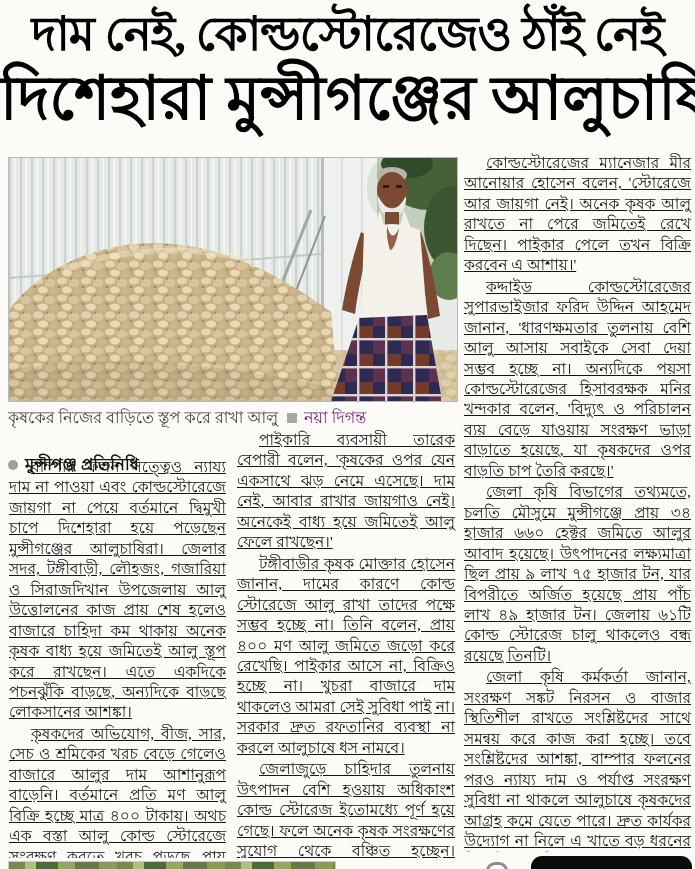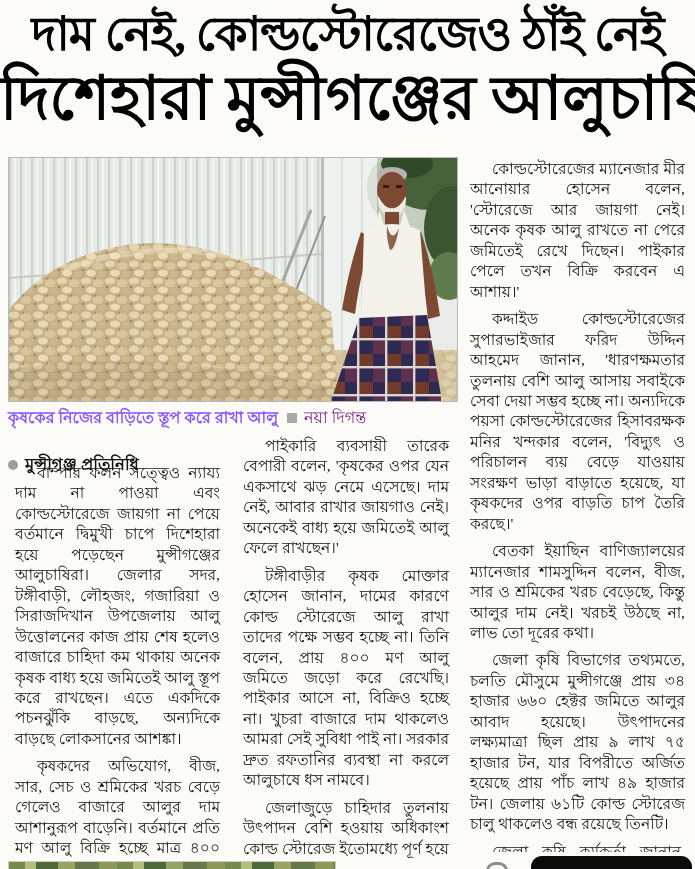--- a/index.html
+++ b/index.html
@@ -11,29 +11,29 @@
   
   .headline{position:absolute;left:0;top:0;width:695px;text-align:center;font-weight:bold;color:#000;}
   .headline .l1{font-size:47px;line-height:68px;letter-spacing:-1px;white-space:nowrap;}
   .headline .l2{font-size:61px;line-height:62px;white-space:nowrap;}
   
   .photo-wrap{position:absolute;left:8px;top:157px;width:448px;height:243px;
     border:1px solid #b5bab6;box-sizing:content-box;background:#e8ebe8;}
   .photo-wrap svg{display:block;width:448px;height:243px;}
   
   .caption{position:absolute;left:8px;top:405px;width:450px;font-size:16px;white-space:nowrap;}
-  .caption .cap-bold{font-weight:bold;color:#8b5cf6;}
+  .caption .cap-bold{font-weight:normal;color:#404040;}
   .caption .sq{display:inline-block;width:10px;height:10px;background:#a4a9a7;margin:0 7px 0 9px;}
   .caption .credit{color:#701a75;}
   
   .byline{position:absolute;left:8px;top:452px;width:220px;font-weight:bold;font-size:16.5px;color:#111;}
   .byline .dot{display:inline-block;width:10px;height:10px;border-radius:50%;background:#9aa09e;margin-right:7px;}
   
   .col{position:absolute;font-size:15.5px;line-height:1.32;text-align:justify;overflow:hidden;color:#151515;}
-  .col p{margin:7px;text-indent:22px;}
+  .col p{margin:1px;text-indent:22px;text-decoration:underline;}
   #col-left{left:8px;top:456px;width:219px;height:402px;}
   #col-mid{left:236px;top:429px;width:220px;height:429px;}
   #col-right{left:463px;top:152px;width:229px;height:700px;}
   
   .bottom-strip{position:absolute;left:8px;top:861px;width:326px;height:8px;
     background:repeating-linear-gradient(90deg,#77894c 0 16px,#b2bf7b 16px 27px,#4f6a3a 27px 49px,#97a562 49px 66px,#68784a 66px 90px,#8c9a58 90px 108px);
     border:1px solid #c9ccc7;border-bottom:none;}
   .bottom-logo{position:absolute;left:531px;top:856px;width:161px;height:13px;
     background:#0b0b0b;border-radius:11px 11px 0 0;}
   .bottom-mark{position:absolute;left:486px;top:862px;width:16px;height:7px;
@@ -133,20 +133,19 @@
     <p>কৃষকদের অভিযোগ, বীজ, সার, সেচ ও শ্রমিকের খরচ বেড়ে গেলেও বাজারে আলুর দাম আশানুরূপ বাড়েনি। বর্তমানে প্রতি মণ আলু বিক্রি হচ্ছে মাত্র ৪০০ টাকায়। অথচ এক বস্তা আলু কোল্ড স্টোরেজে সংরক্ষণ করতে খরচ পড়ছে প্রায় ৮০০ টাকা। ফলে সংরক্ষণ করেও লাভের কোনো সম্ভাবনা দেখছেন না চাষিরা।</p>
   </div>
 <div class="col" id="col-mid">
     <p>পাইকারি ব্যবসায়ী তারেক বেপারী বলেন, 'কৃষকের ওপর যেন একসাথে ঝড় নেমে এসেছে। দাম নেই, আবার রাখার জায়গাও নেই। অনেকেই বাধ্য হয়ে জমিতেই আলু ফেলে রাখছেন।'</p>
     <p>টঙ্গীবাড়ীর কৃষক মোক্তার হোসেন জানান, দামের কারণে কোল্ড স্টোরেজে আলু রাখা তাদের পক্ষে সম্ভব হচ্ছে না। তিনি বলেন, প্রায় ৪০০ মণ আলু জমিতে জড়ো করে রেখেছি। পাইকার আসে না, বিক্রিও হচ্ছে না। খুচরা বাজারে দাম থাকলেও আমরা সেই সুবিধা পাই না। সরকার দ্রুত রফতানির ব্যবস্থা না করলে আলুচাষে ধস নামবে।</p>
     <p>জেলাজুড়ে চাহিদার তুলনায় উৎপাদন বেশি হওয়ায় অধিকাংশ কোল্ড স্টোরেজ ইতোমধ্যে পূর্ণ হয়ে গেছে। ফলে অনেক কৃষক সংরক্ষণের সুযোগ থেকে বঞ্চিত হচ্ছেন। আব্দুল্লাহপুর পপুলার</p>
   </div>
 <div class="col" id="col-right">
     <p>কোল্ডস্টোরেজের ম্যানেজার মীর আনোয়ার হোসেন বলেন, 'স্টোরেজে আর জায়গা নেই। অনেক কৃষক আলু রাখতে না পেরে জমিতেই রেখে দিছেন। পাইকার পেলে তখন বিক্রি করবেন এ আশায়।'</p>
     <p>কদ্দাইড কোল্ডস্টোরেজের সুপারভাইজার ফরিদ উদ্দিন আহমেদ জানান, 'ধারণক্ষমতার তুলনায় বেশি আলু আসায় সবাইকে সেবা দেয়া সম্ভব হচ্ছে না। অন্যদিকে পয়সা কোল্ডস্টোরেজের হিসাবরক্ষক মনির খন্দকার বলেন, 'বিদ্যুৎ ও পরিচালন ব্যয় বেড়ে যাওয়ায় সংরক্ষণ ভাড়া বাড়াতে হয়েছে, যা কৃষকদের ওপর বাড়তি চাপ তৈরি করছে।'</p>
-    <p>বেতকা ইয়াছিন বাণিজ্যালয়ের ম্যানেজার শামসুদ্দিন বলেন, বীজ, সার ও শ্রমিকের খরচ বেড়েছে, কিন্তু আলুর দাম নেই। খরচই উঠছে না, লাভ তো দূরের কথা।</p>
     <p>জেলা কৃষি বিভাগের তথ্যমতে, চলতি মৌসুমে মুন্সীগঞ্জে প্রায় ৩৪ হাজার ৬৬০ হেক্টর জমিতে আলুর আবাদ হয়েছে। উৎপাদনের লক্ষ্যমাত্রা ছিল প্রায় ৯ লাখ ৭৫ হাজার টন, যার বিপরীতে অর্জিত হয়েছে প্রায় পাঁচ লাখ ৪৯ হাজার টন। জেলায় ৬১টি কোল্ড স্টোরেজ চালু থাকলেও বন্ধ রয়েছে তিনটি।</p>
     <p>জেলা কৃষি কর্মকর্তা জানান, সংরক্ষণ সঙ্কট নিরসন ও বাজার স্থিতিশীল রাখতে সংশ্লিষ্টদের সাথে সমন্বয় করে কাজ করা হচ্ছে। তবে সংশ্লিষ্টদের আশঙ্কা, বাম্পার ফলনের পরও ন্যায্য দাম ও পর্যাপ্ত সংরক্ষণ সুবিধা না থাকলে আলুচাষে কৃষকদের আগ্রহ কমে যেতে পারে। দ্রুত কার্যকর উদ্যোগ না নিলে এ খাতে বড় ধরনের বিপর্যয় দেখা দিতে পারে।</p>
   </div>
 
 <div class="bottom-strip"></div>
 <div class="bottom-mark"></div>
 <div class="bottom-logo"></div>
 
 </body></html>

